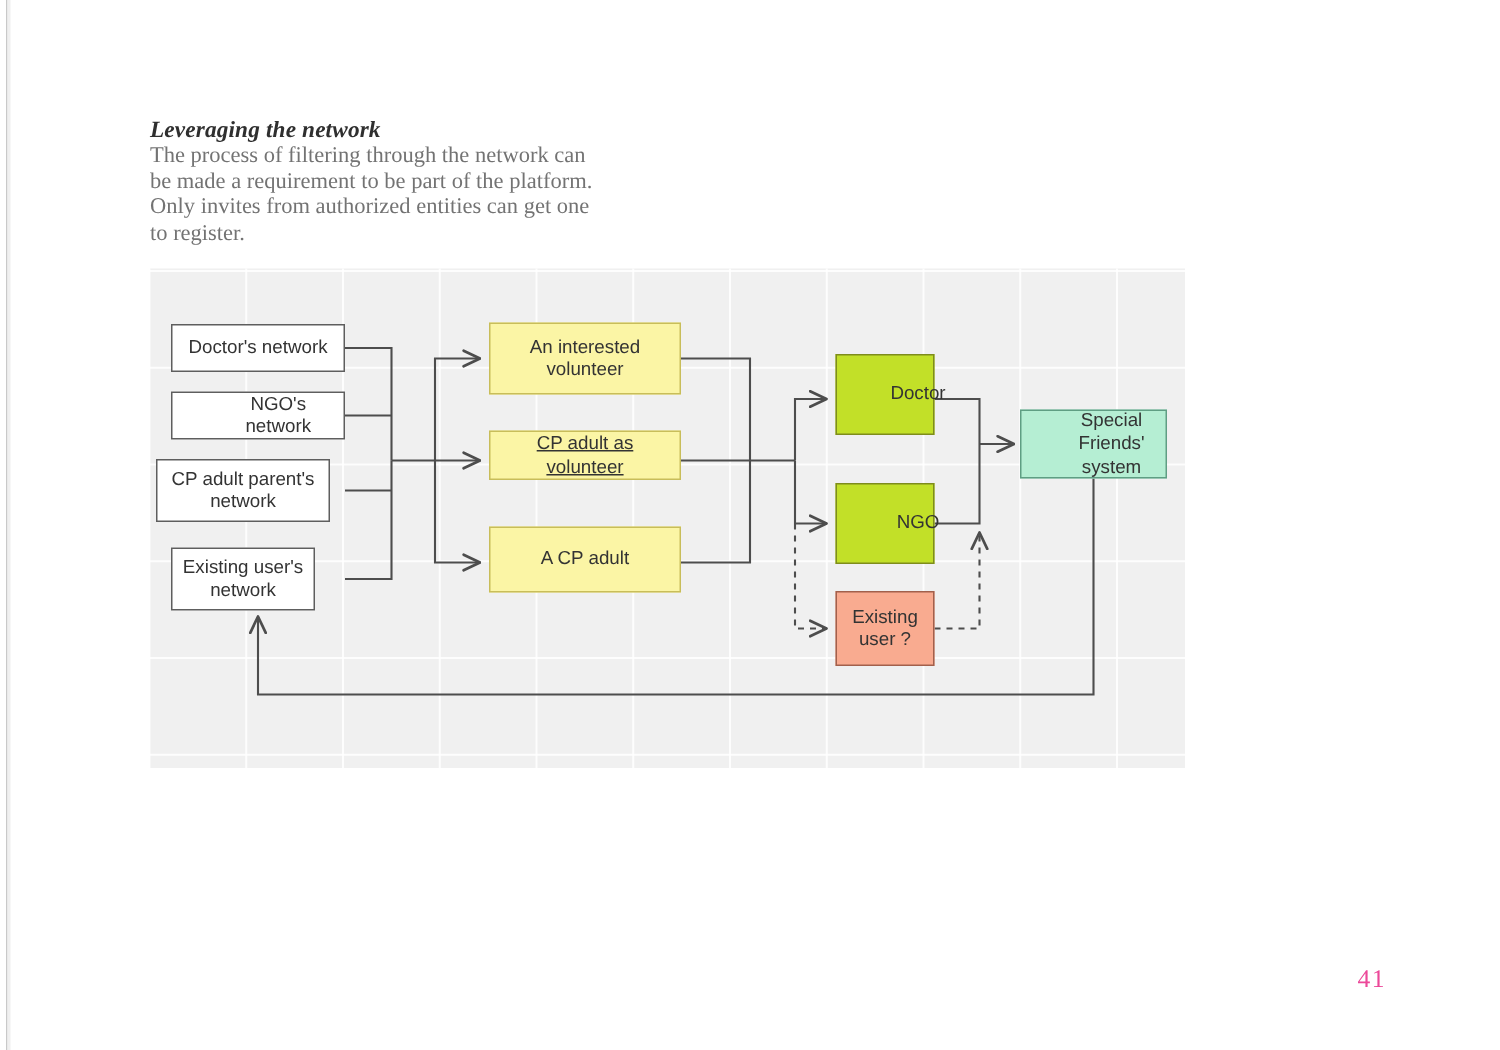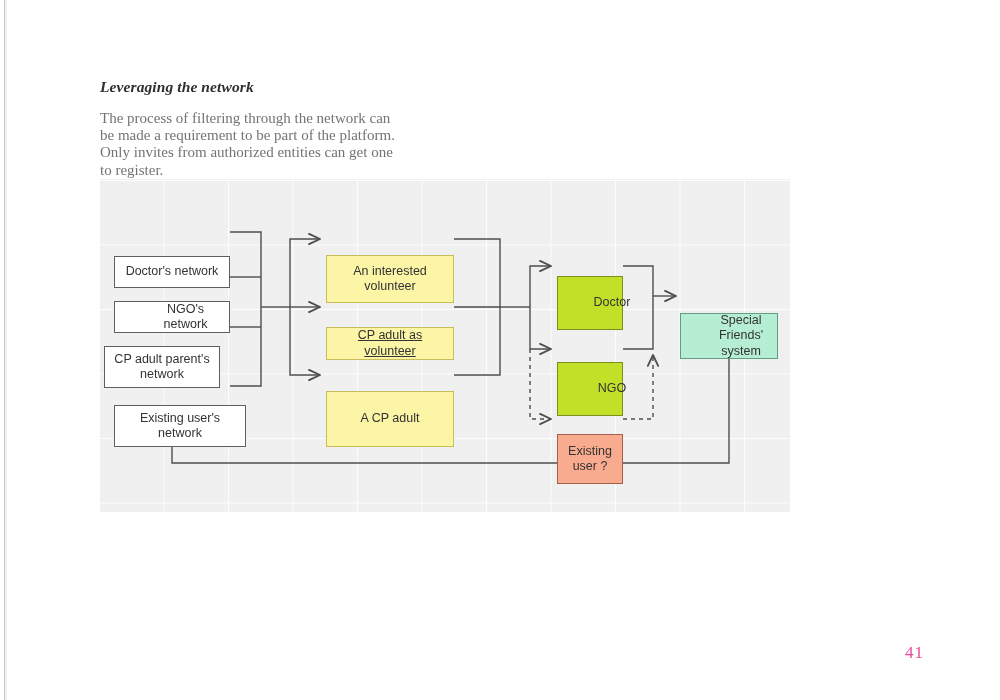--- a/index.html
+++ b/index.html
@@ -39,21 +39,21 @@
     top: 78px;
     width: 300px;
     font-family: "Liberation Serif", serif;
     color: #2f2f2f;
   }
   #caption .cap-title {
     font-weight: bold;
     font-style: italic;
     font-size: 15.5px;
     line-height: 17px;
-    margin-bottom: 15px;
+    margin-bottom: 1px;
     letter-spacing: .1px;
   }
   #caption .cap-body {
     font-size: 15px;
     line-height: 17.2px;
     color: #737373;
   }
 
   
   #canvas {
@@ -83,21 +83,20 @@
     display: flex;
     align-items: center;
     justify-content: center;
     text-align: center;
     font-size: 12.5px;
     line-height: 15.5px;
     color: #333333;
     border-width: 1.4px;
     border-style: solid;
     padding: 2px 4px;
-    margin-top: 40px;
   }
   .node.plain  { background: #ffffff; border-color: #5e5e5e; }
   .node.yellow { background: #fbf5a5; border-color: #c8bd5a; }
   .node.green  { background: #c2e028; border-color: #7e8c1c; padding-left: 48px; }
   .node.pink   { background: #f9ab90; border-color: #a2604c; }
   .node.mint   { background: #b5eed3; border-color: #5f9e83; padding-left: 28px; }
 
   
   #page-number {
     position: absolute;
@@ -185,31 +184,31 @@
 
   <div class="node plain" style="left:14px;  top:37px;  width:116px; height:32px;">
     <span>Doctor's network</span>
   </div>
   <div class="node plain" style="left:14px;  top:82px;  width:116px; height:32px;padding-left:31px;">
     <span>NGO's network</span>
   </div>
   <div class="node plain" style="left:4px;  top:127px; width:116px; height:42px;">
     <span>CP adult parent's network</span>
   </div>
-  <div class="node plain" style="left:14px;  top:186px; width:132px; height:42px;">
+  <div class="node plain" style="left:14px;  top:186px; width:96px; height:42px;">
     <span>Existing user's network</span>
   </div>
 
   <div class="node yellow" style="left:226px; top:36px;  width:128px; height:48px;">
     <span>An interested volunteer</span>
   </div>
   <div class="node yellow" style="left:226px; top:108px; width:128px; height:33px;text-decoration:underline;">
     <span>CP adult as volunteer</span>
   </div>
-  <div class="node yellow" style="left:226px; top:172px; width:128px; height:56px;">
+  <div class="node yellow" style="left:226px; top:172px; width:128px; height:44px;">
     <span>A CP adult</span>
   </div>
 
   <div class="node green" style="left:457px; top:57px;  width:66px; height:54px;">
     <span>Doctor</span>
   </div>
   <div class="node green" style="left:457px; top:143px; width:66px; height:54px;">
     <span>NGO</span>
   </div>
   <div class="node pink" style="left:457px; top:215px; width:66px; height:50px;">

